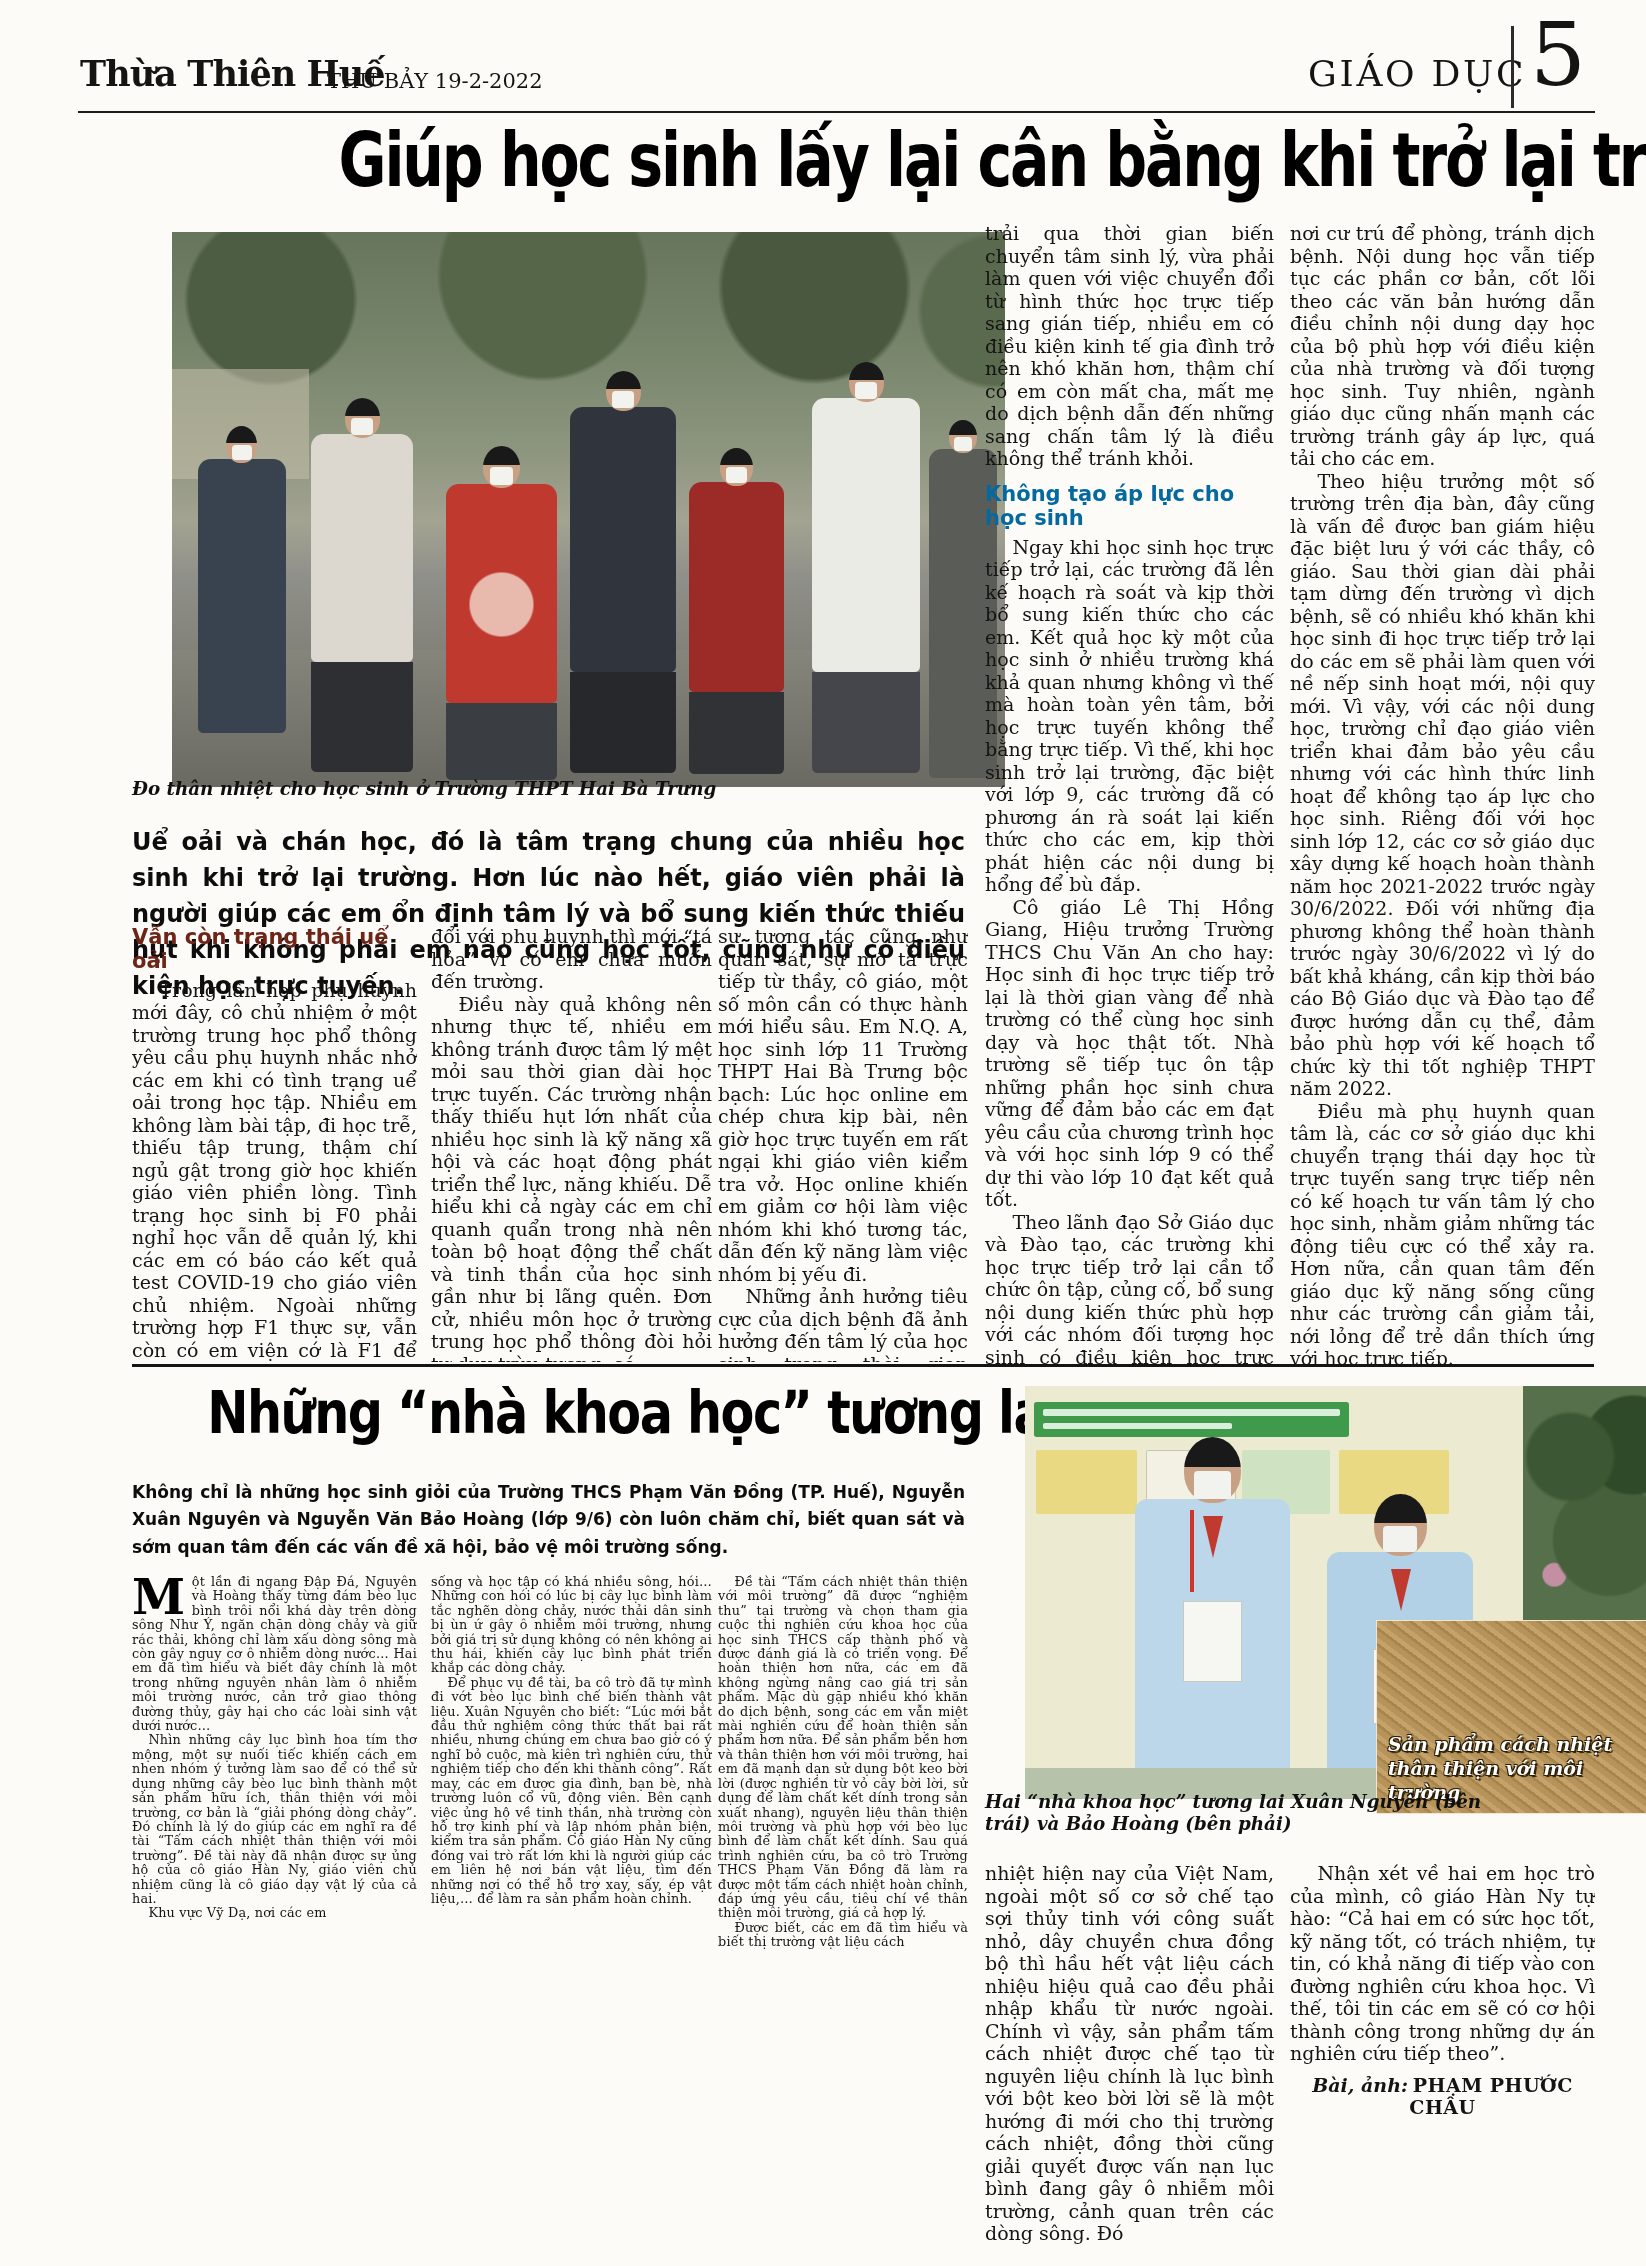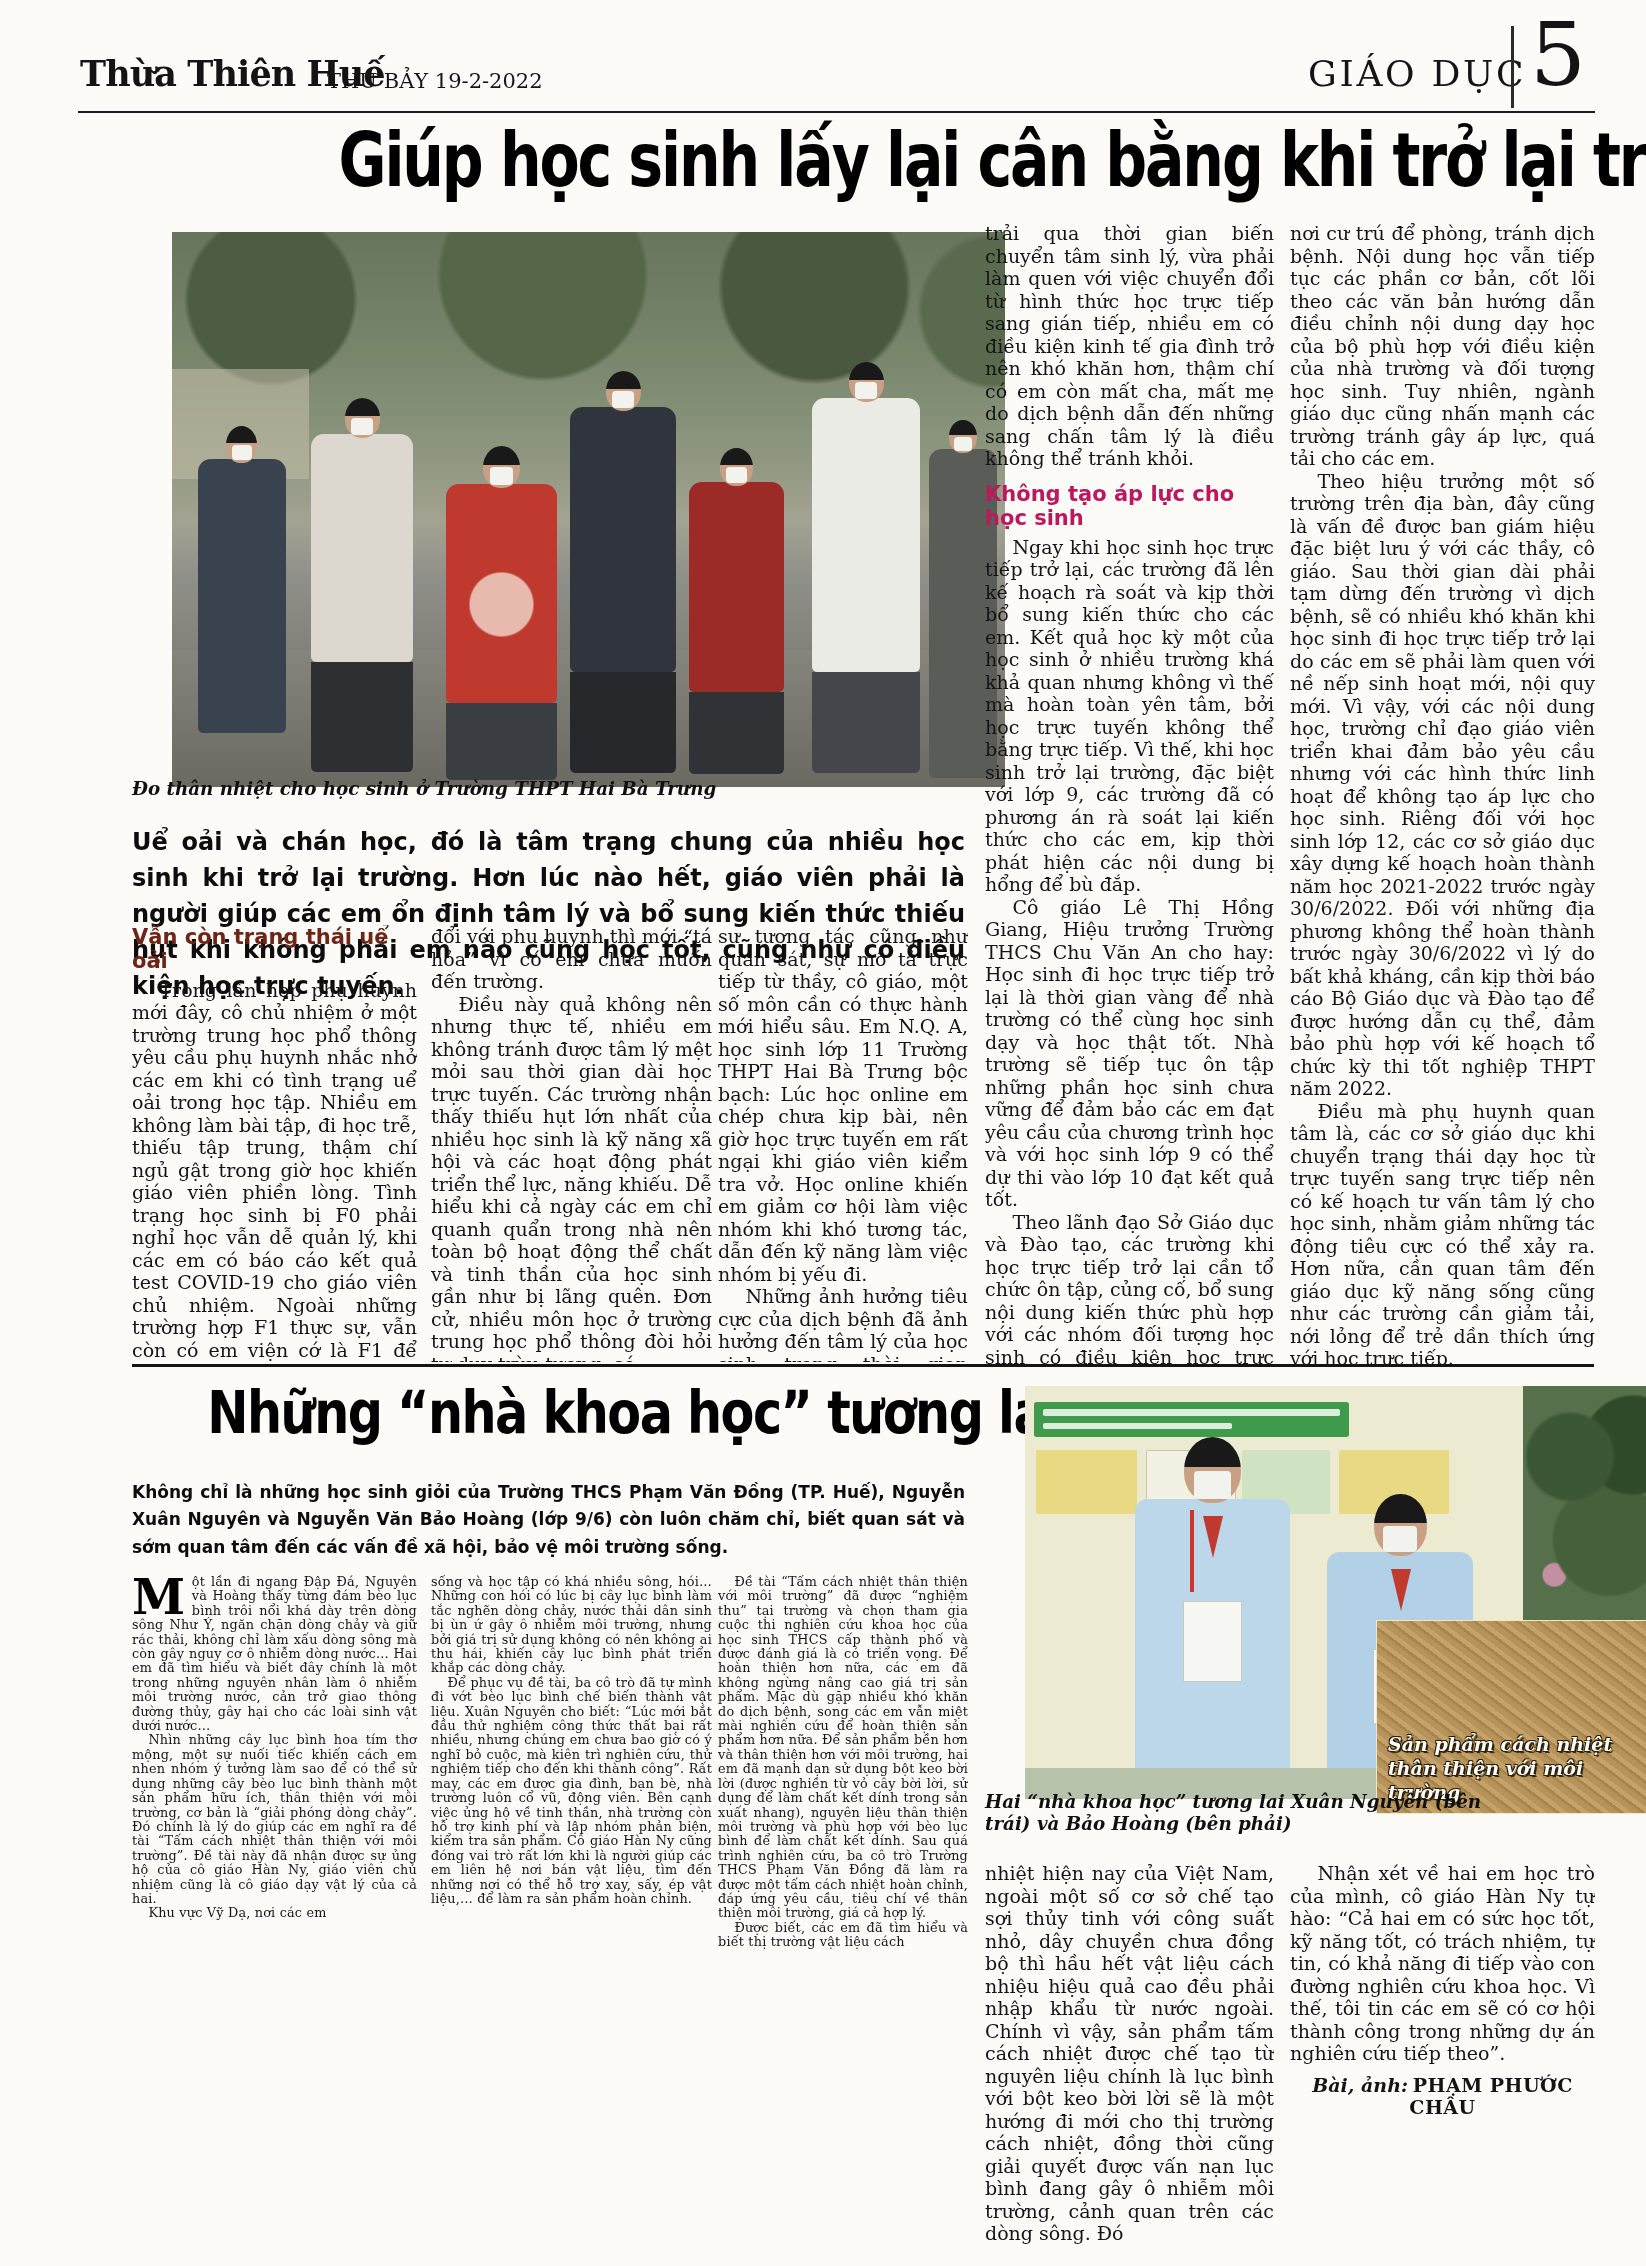--- a/index.html
+++ b/index.html
@@ -162,21 +162,21 @@
     <div class="col body-lg" style="left:431px;top:925px;width:281px;height:437px;">
         <p class="para">đổi với phụ huynh thì mới “tá hỏa” vì có em chưa muốn đến trường.</p>
         <p class="para ind">Điều này quả không nên nhưng thực tế, nhiều em không tránh được tâm lý mệt mỏi sau thời gian dài học trực tuyến. Các trường nhận thấy thiếu hụt lớn nhất của nhiều học sinh là kỹ năng xã hội và các hoạt động phát triển thể lực, năng khiếu. Dễ hiểu khi cả ngày các em chỉ quanh quẩn trong nhà nên toàn bộ hoạt động thể chất và tinh thần của học sinh gần như bị lãng quên. Đơn cử, nhiều môn học ở trường trung học phổ thông đòi hỏi tư duy trừu tượng, có</p>
       </div>
     <div class="col body-lg" style="left:718px;top:925px;width:250px;height:437px;">
         <p class="para">sự tương tác cũng như quan sát, sự mô tả trực tiếp từ thầy, cô giáo, một số môn cần có thực hành mới hiểu sâu. Em N.Q. A, học sinh lớp 11 Trường THPT Hai Bà Trưng bộc bạch: Lúc học online em chép chưa kịp bài, nên giờ học trực tuyến em rất ngại khi giáo viên kiểm tra vở. Học online khiến em giảm cơ hội làm việc nhóm khi khó tương tác, dẫn đến kỹ năng làm việc nhóm bị yếu đi.</p>
         <p class="para ind">Những ảnh hưởng tiêu cực của dịch bệnh đã ảnh hưởng đến tâm lý của học sinh trong thời gian không thể đến trường. Các em vừa phải</p>
       </div>
     <div class="col body-lg" style="left:985px;top:222px;width:289px;height:1142px;">
         <p class="para">trải qua thời gian biến chuyển tâm sinh lý, vừa phải làm quen với việc chuyển đổi từ hình thức học trực tiếp sang gián tiếp, nhiều em có điều kiện kinh tế gia đình trở nên khó khăn hơn, thậm chí có em còn mất cha, mất mẹ do dịch bệnh dẫn đến những sang chấn tâm lý là điều không thể tránh khỏi.</p>
-        <h3 class="col-subhead" style="color: #be185d;">Không tạo áp lực cho học sinh</h3>
+        <h3 class="col-subhead" style="color: #0369a1;">Không tạo áp lực cho học sinh</h3>
         <p class="para ind">Ngay khi học sinh học trực tiếp trở lại, các trường đã lên kế hoạch rà soát và kịp thời bổ sung kiến thức cho các em. Kết quả học kỳ một của học sinh ở nhiều trường khá khả quan nhưng không vì thế mà hoàn toàn yên tâm, bởi học trực tuyến không thể bằng trực tiếp. Vì thế, khi học sinh trở lại trường, đặc biệt với lớp 9, các trường đã có phương án rà soát lại kiến thức cho các em, kịp thời phát hiện các nội dung bị hổng để bù đắp.</p>
         <p class="para ind">Cô giáo Lê Thị Hồng Giang, Hiệu trưởng Trường THCS Chu Văn An cho hay: Học sinh đi học trực tiếp trở lại là thời gian vàng để nhà trường có thể cùng học sinh dạy và học thật tốt. Nhà trường sẽ tiếp tục ôn tập những phần học sinh chưa vững để đảm bảo các em đạt yêu cầu của chương trình học và với học sinh lớp 9 có thể dự thi vào lớp 10 đạt kết quả tốt.</p>
         <p class="para ind">Theo lãnh đạo Sở Giáo dục và Đào tạo, các trường khi học trực tiếp trở lại cần tổ chức ôn tập, củng cố, bổ sung nội dung kiến thức phù hợp với các nhóm đối tượng học sinh có điều kiện học trực tuyến khác nhau ngay trong nội dung dạy học chính khóa, nhất là đối với học sinh không được học qua truyền hình, học sinh chuyển trường do phải di chuyển</p>
       </div>
     <div class="col body-lg" style="left:1290px;top:222px;width:305px;height:1142px;">
       <div>
           <p class="para">nơi cư trú để phòng, tránh dịch bệnh. Nội dung học vẫn tiếp tục các phần cơ bản, cốt lõi theo các văn bản hướng dẫn điều chỉnh nội dung dạy học của bộ phù hợp với điều kiện của nhà trường và đối tượng học sinh. Tuy nhiên, ngành giáo dục cũng nhấn mạnh các trường tránh gây áp lực, quá tải cho các em.</p>
           <p class="para ind">Theo hiệu trưởng một số trường trên địa bàn, đây cũng là vấn đề được ban giám hiệu đặc biệt lưu ý với các thầy, cô giáo. Sau thời gian dài phải tạm dừng đến trường vì dịch bệnh, sẽ có nhiều khó khăn khi học sinh đi học trực tiếp trở lại do các em sẽ phải làm quen với nề nếp sinh hoạt mới, nội quy mới. Vì vậy, với các nội dung học, trường chỉ đạo giáo viên triển khai đảm bảo yêu cầu nhưng với các hình thức linh hoạt để không tạo áp lực cho học sinh. Riêng đối với học sinh lớp 12, các cơ sở giáo dục xây dựng kế hoạch hoàn thành năm học 2021-2022 trước ngày 30/6/2022. Đối với những địa phương không thể hoàn thành trước ngày 30/6/2022 vì lý do bất khả kháng, cần kịp thời báo cáo Bộ Giáo dục và Đào tạo để được hướng dẫn cụ thể, đảm bảo phù hợp với kế hoạch tổ chức kỳ thi tốt nghiệp THPT năm 2022.</p>
           <p class="para ind">Điều mà phụ huynh quan tâm là, các cơ sở giáo dục khi chuyển trạng thái dạy học từ trực tuyến sang trực tiếp nên có kế hoạch tư vấn tâm lý cho học sinh, nhằm giảm những tác động tiêu cực có thể xảy ra. Hơn nữa, cần quan tâm đến giáo dục kỹ năng sống cũng như các trường cần giảm tải, nới lỏng để trẻ dần thích ứng với học trực tiếp.</p>
         </div>

